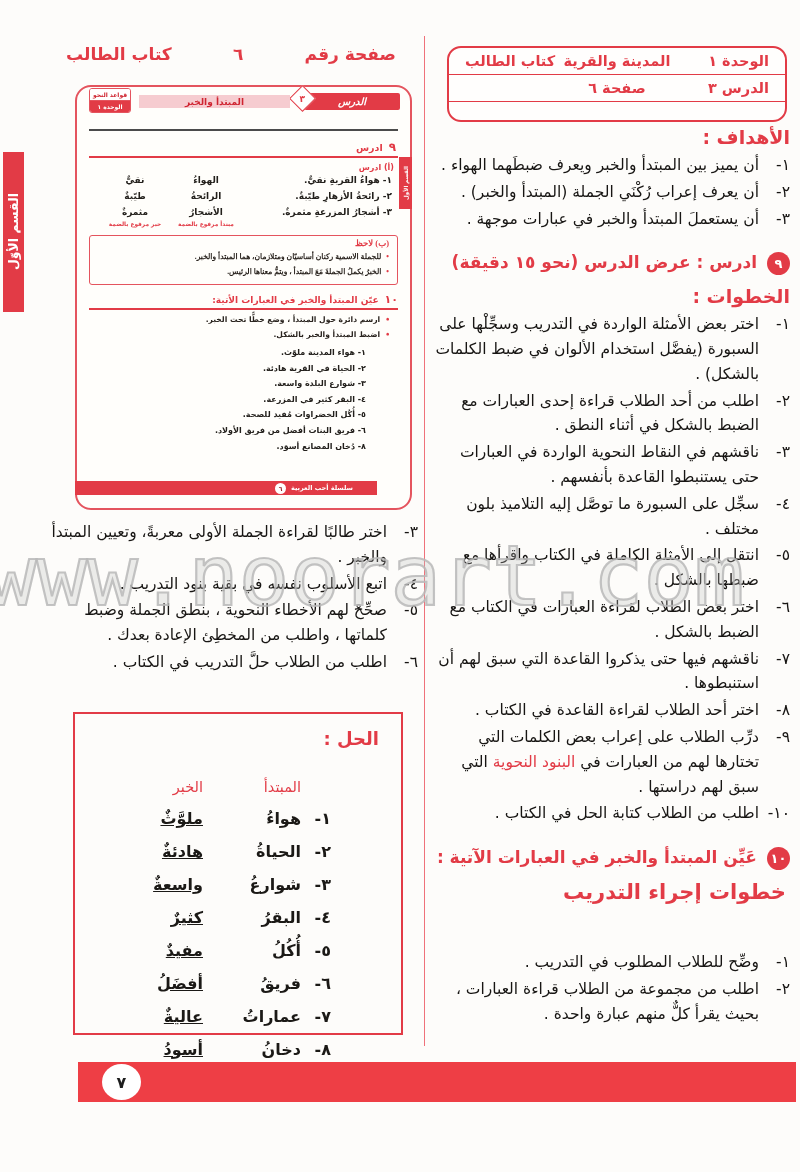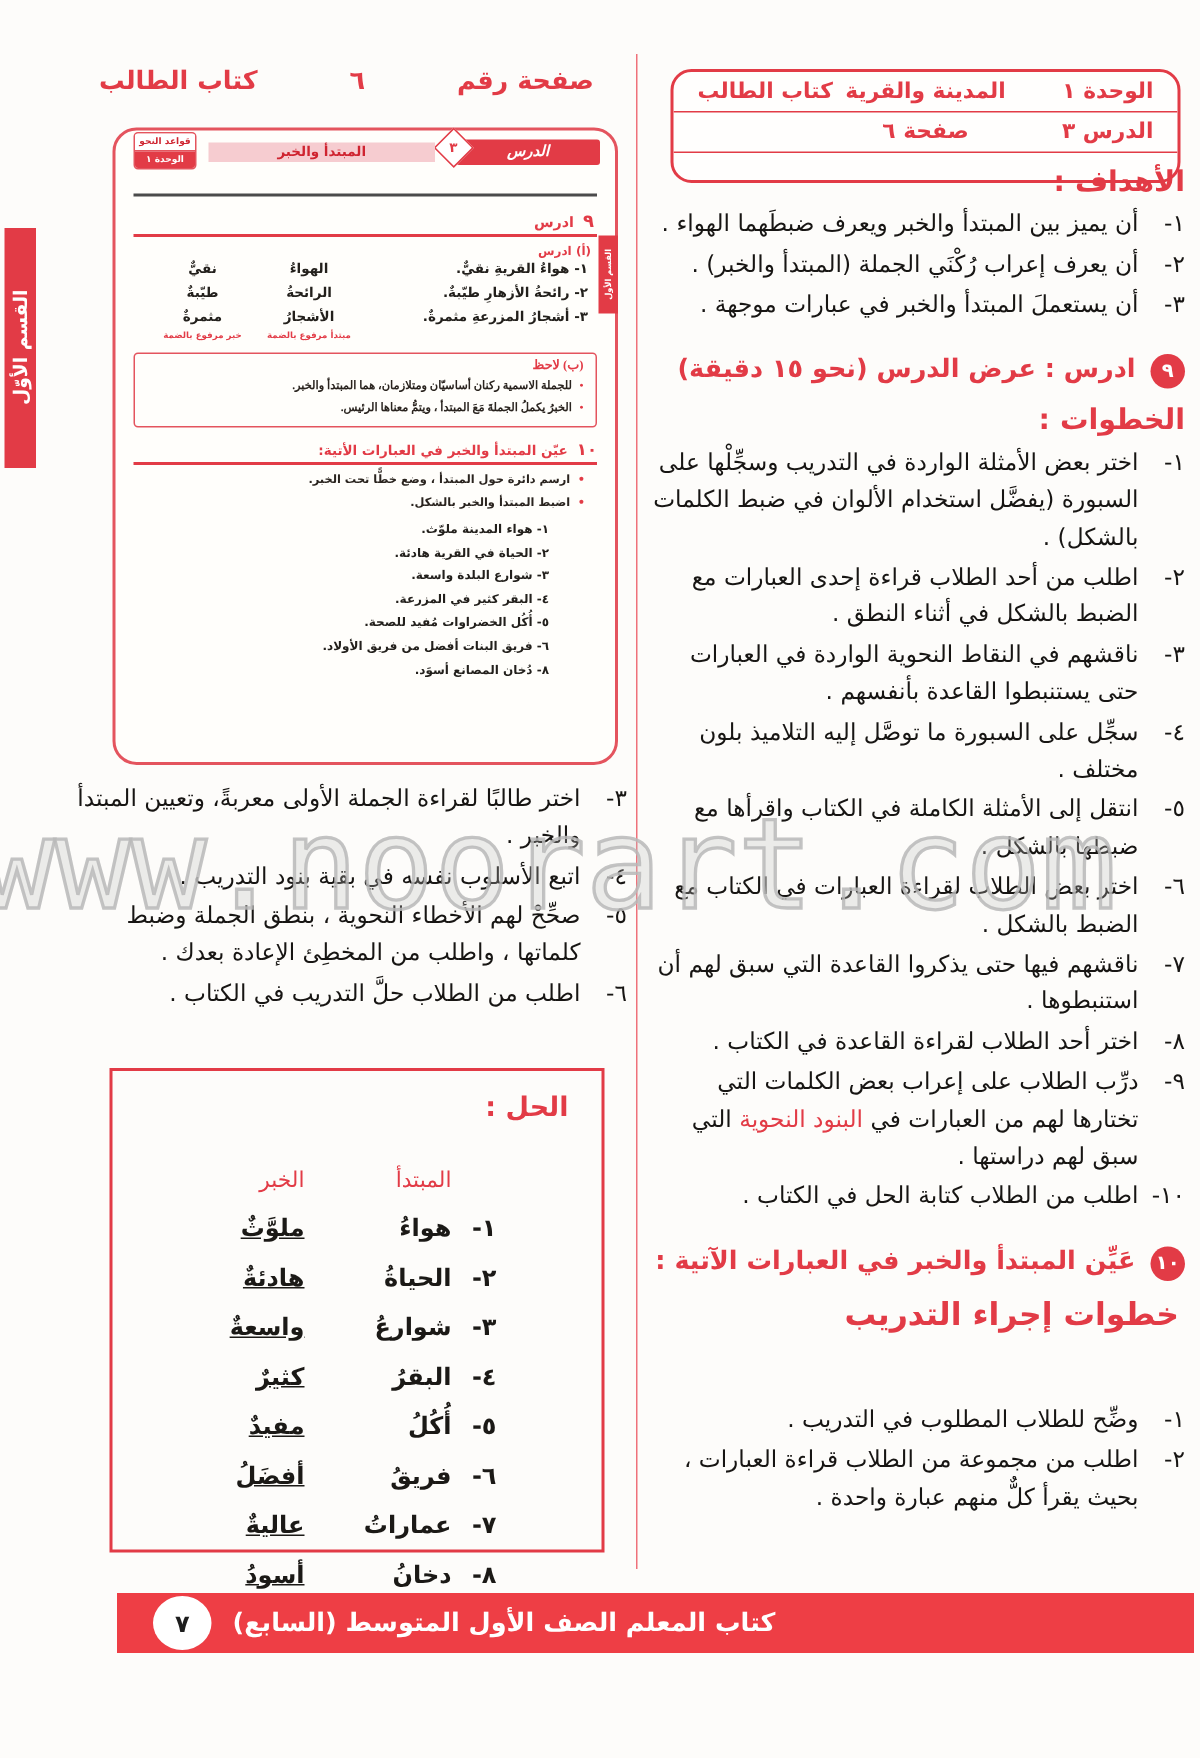--- a/index.html
+++ b/index.html
@@ -30,21 +30,21 @@
   .divider { position:absolute; left:424px; top:36px; height:1010px; width:0;
     border-left:1.5px solid #ef717a; }
 
   
   .oli { display:flex; gap:7px; line-height:1.6; direction:rtl; text-align:right; margin-bottom:2px; }
   .oli .num { min-width:24px; flex:none; }
   .oli .txt { flex:1; }
   .red { color:#e23b46; }
 
   
-  .rcol { position:absolute; left:432px; top:110px; width:358px; direction:rtl;
+  .rcol { position:absolute; left:432px; top:126px; width:358px; direction:rtl;
     font-size:15.5px; color:#171513; }
   .red-heading { color:#e23b46; font-weight:bold; font-size:19px; margin-bottom:5px; }
   .badge-row { display:flex; align-items:center; gap:10px; margin:20px 0 10px; }
   .badge { min-width:23px; height:23px; padding:0 3px; border-radius:50%; background:#e23b46;
     color:#fff; font-size:13px; font-weight:bold; display:flex; align-items:center; justify-content:center; flex:none; }
   .badge-title { color:#e23b46; font-weight:bold; font-size:17px; line-height:1.4; }
   .subheading { color:#e23b46; font-weight:bold; font-size:21px; margin:6px 4px 46px; }
 
   
   .lcol-steps { position:absolute; left:44px; top:520px; width:374px; direction:rtl;
@@ -217,20 +217,24 @@
     </div>
     <div class="t-items">
       <div>١- هواء المدينة ملوّث.</div>
       <div>٢- الحياة في القرية هادئة.</div>
       <div>٣- شوارع البلدة واسعة.</div>
       <div>٤- البقر كثير في المزرعة.</div>
       <div>٥- أُكُل الخضراوات مُفيد للصحة.</div>
       <div>٦- فريق البنات أفضل من فريق الأولاد.</div>
       <div>٨- دُخان المصانع أسوَد.</div>
     </div>
+    <div class="t-series">
+      <span class="lbl">سلسلة أحب العربية</span>
+      <span class="circ">٦</span>
+    </div>
   </div>
 
   <div class="lcol-steps">
     <div class="oli">
       <span class="num">٣-</span>
       <span class="txt">اختر طالبًا لقراءة الجملة الأولى معربةً، وتعيين المبتدأ والخبر .</span>
     </div>
     <div class="oli">
       <span class="num">٤-</span>
       <span class="txt">اتبع الأسلوب نفسه في بقية بنود التدريب .</span>
@@ -371,16 +375,15 @@
     <div class="oli">
       <span class="num">٢-</span>
       <span class="txt">اطلب من مجموعة من الطلاب قراءة العبارات ، بحيث يقرأ كلٌّ منهم عبارة واحدة .</span>
     </div>
   </div>
 
   <div class="watermark">www.noorart.com</div>
 
   <div class="footer">
     <span class="footer-badge">٧</span>
-    <span class="footer-title">كتاب المعلم الصف الأول المتوسط (السابع)</span>
   </div>
 
 </div>
 
 </body></html>

